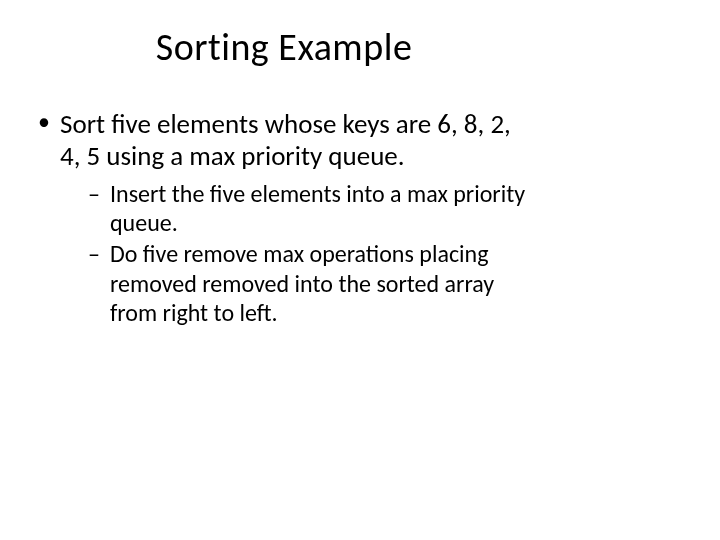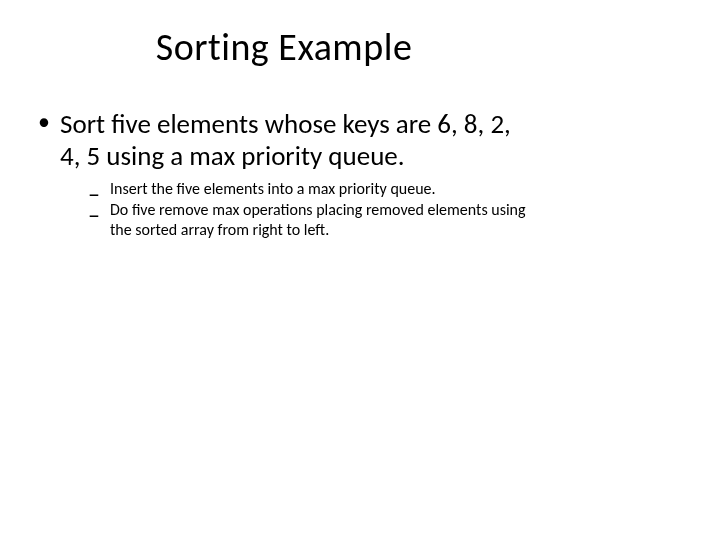--- a/index.html
+++ b/index.html
@@ -48,21 +48,21 @@
     font-size: 24px;
   }
   ul.level2 {
     list-style: none;
     margin: 6px 0 0 0;
     padding: 0 0 0 28px;
   }
   ul.level2 > li {
     position: relative;
     padding-left: 22px;
-    font-size: 16px;
+    font-size: 24px;
     line-height: 1.22;
     margin-bottom: 2px;
   }
   ul.level2 > li::before {
     content: "–";
     position: absolute;
     left: 0;
     top: 0;
     font-size: 24px;
   }
@@ -74,19 +74,19 @@
   <div class="title">Sorting Example</div>
   <div class="body">
     <ul class="level1">
       <li>
         <span>Sort five elements whose keys are 6, 8, 2, 4, 5 using a max priority queue.</span>
         <ul class="level2">
           <li>
             <span>Insert the five elements into a max priority queue.</span>
           </li>
           <li>
-            <span>Do five remove max operations placing removed elements using the sorted array from right to left.</span>
+            <span>Do five remove max operations placing removed removed into the sorted array from right to left.</span>
           </li>
         </ul>
       </li>
     </ul>
   </div>
 </div>
 
 </body></html>

